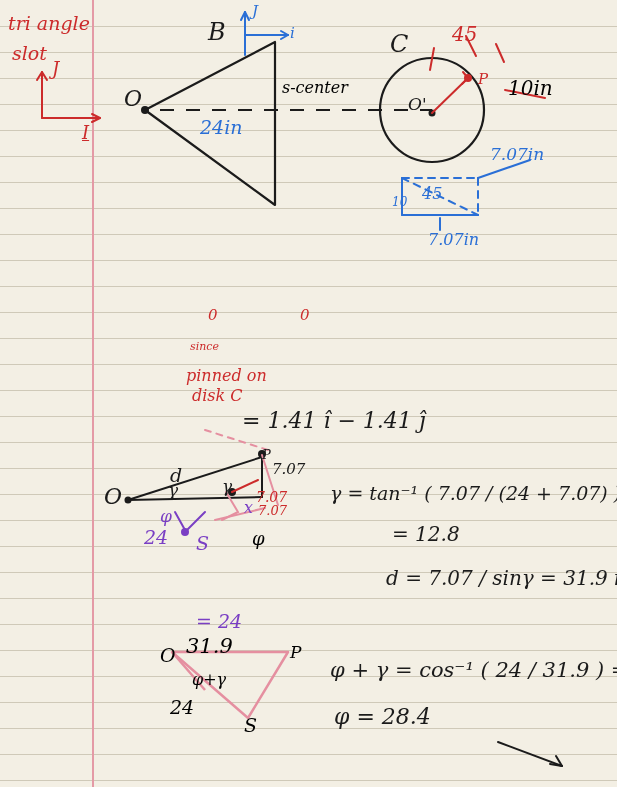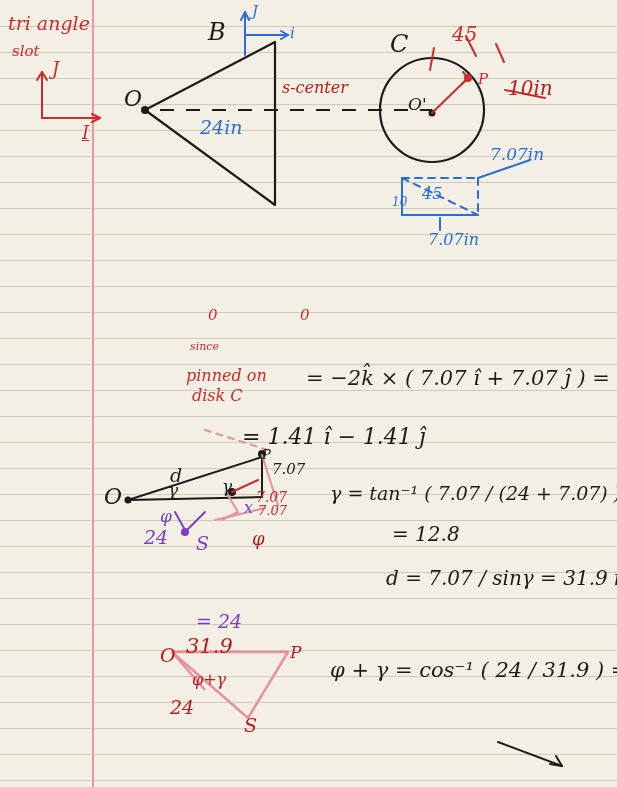--- a/index.html
+++ b/index.html
@@ -35,21 +35,21 @@
     position: absolute;
     white-space: nowrap;
     line-height: 1;
   }
   .hand {
     font-family: "DejaVu Serif", serif;
     font-style: italic;
   }
   .black { color: #1b1b1b; }
   .red   { color: #cc2b2b; }
-  .pink  { color: #b91c1c; }
+  .pink  { color: #000000; }
   .blue  { color: #2a6fd6; }
   .purple{ color: #7a3fc4; }
   svg.overlay {
     position: absolute;
     top: 0; left: 0;
     width: 617px;
     height: 787px;
     overflow: visible;
   }
 </style>
@@ -166,21 +166,21 @@
       <path d="M172 652 L205 690"></path>
     </g>
 
     <g stroke="#1b1b1b" stroke-width="2" fill="none" stroke-linecap="round">
       <path d="M498 742 L562 766"></path>
       <path d="M562 766 L550 764 M562 766 L556 756"></path>
     </g>
   </svg>
 
   <div class="ink hand red" style="left:8px; top:14px; font-size:19px;">tri angle</div>
-  <div class="ink hand red" style="left:12px; top:44px; font-size:15px;">slot</div>
+  <div class="ink hand red" style="left:12px; top:44px; font-size:19px;">slot</div>
   <div class="ink hand red" style="left:52px; top:60px; font-size:18px;">J</div>
   <div class="ink hand red" style="left:82px; top:124px; font-size:18px; text-decoration:underline;">I</div>
 
   <div class="ink hand blue" style="left:252px; top:4px; font-size:15px;">J</div>
   <div class="ink hand blue" style="left:290px; top:26px; font-size:15px;">i</div>
 
   <div class="ink hand black" style="left:124px; top:88px; font-size:22px;">O</div>
   <div class="ink hand black" style="left:208px; top:20px; font-size:24px;">B</div>
   <div class="ink hand black" style="left:390px; top:32px; font-size:24px;">C</div>
   <div class="ink hand black" style="left:408px; top:96px; font-size:17px;">O'</div>
@@ -194,22 +194,21 @@
   <div class="ink hand blue" style="left:428px; top:232px; font-size:16px;">7.07in</div>
   <div class="ink hand blue" style="left:422px; top:186px; font-size:16px;">45</div>
   <div class="ink hand blue" style="left:392px; top:196px; font-size:12px;">10</div>
 
   <div class="ink hand red" style="left:208px; top:308px; font-size:15px;">0</div>
   <div class="ink hand red" style="left:300px; top:308px; font-size:15px;">0</div>
   <div class="ink hand red" style="left:190px; top:341px; font-size:11px;">since</div>
   <div class="ink hand red" style="left:186px; top:368px; font-size:16px;">pinned on</div>
   <div class="ink hand red" style="left:192px; top:388px; font-size:16px;">disk C</div>
 
-  <div class="ink hand black" style="left:306px; top:368px; font-size:21px;">= −2k̂ × ( 7.07 î + 7.07 ĵ ) =</div>
-  <div class="ink hand black" style="left:242px; top:410px; font-size:22px;margin-top:16px;">= 1.41 î − 1.41 ĵ</div>
+  <div class="ink hand black" style="left:242px; top:410px; font-size:22px;">= 1.41 î − 1.41 ĵ</div>
 
   <div class="ink hand black" style="left:262px; top:448px; font-size:13px;">P</div>
   <div class="ink hand black" style="left:272px; top:462px; font-size:15px;">7.07</div>
   <div class="ink hand black" style="left:170px; top:466px; font-size:19px;">d</div>
   <div class="ink hand black" style="left:168px; top:482px; font-size:17px;">γ</div>
   <div class="ink hand black" style="left:104px; top:486px; font-size:22px;">O</div>
   <div class="ink hand black" style="left:222px; top:478px; font-size:17px;">γ</div>
   <div class="ink hand red" style="left:256px; top:490px; font-size:14px;">7.07</div>
   <div class="ink hand red" style="left:258px; top:504px; font-size:13px;">7.07</div>
   <div class="ink hand purple" style="left:244px; top:500px; font-size:16px;">x</div>
@@ -218,20 +217,21 @@
   <div class="ink hand purple" style="left:196px; top:534px; font-size:19px;">S</div>
   <div class="ink hand pink" style="left:252px; top:530px; font-size:18px;">φ</div>
 
   <div class="ink hand black" style="left:330px; top:484px; font-size:19px;">γ = tan⁻¹ ( 7.07 / (24 + 7.07) ) =</div>
   <div class="ink hand black" style="left:392px; top:524px; font-size:20px;">= 12.8</div>
   <div class="ink hand black" style="left:386px; top:568px; font-size:20px;">d = 7.07 / sinγ = 31.9 in</div>
 
   <div class="ink hand purple" style="left:196px; top:612px; font-size:19px;">= 24</div>
 
   <div class="ink hand black" style="left:330px; top:660px; font-size:21px;">φ + γ = cos⁻¹ ( 24 / 31.9 ) = 41.2</div>
+  <div class="ink hand black" style="left:334px; top:706px; font-size:22px;">φ = 28.4</div>
 
   <div class="ink hand pink" style="left:160px; top:646px; font-size:19px;">O</div>
   <div class="ink hand pink" style="left:290px; top:644px; font-size:17px;">P</div>
   <div class="ink hand pink" style="left:244px; top:716px; font-size:19px;">S</div>
   <div class="ink hand pink" style="left:186px; top:636px; font-size:21px;">31.9</div>
   <div class="ink hand pink" style="left:170px; top:698px; font-size:19px;">24</div>
   <div class="ink hand pink" style="left:192px; top:672px; font-size:16px;font-style:italic;">φ+γ</div>
 
 </div>
 

